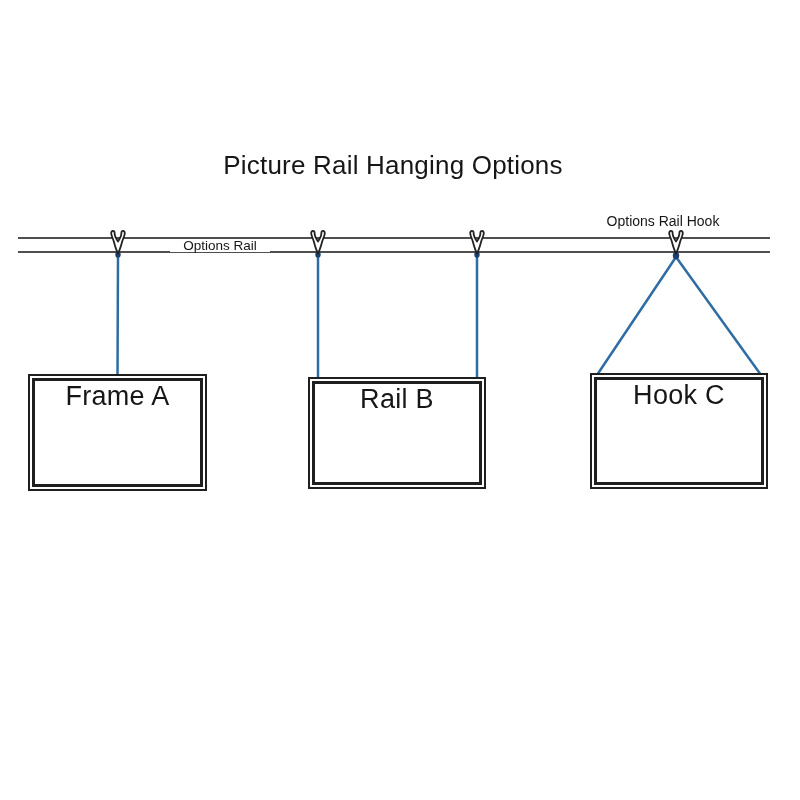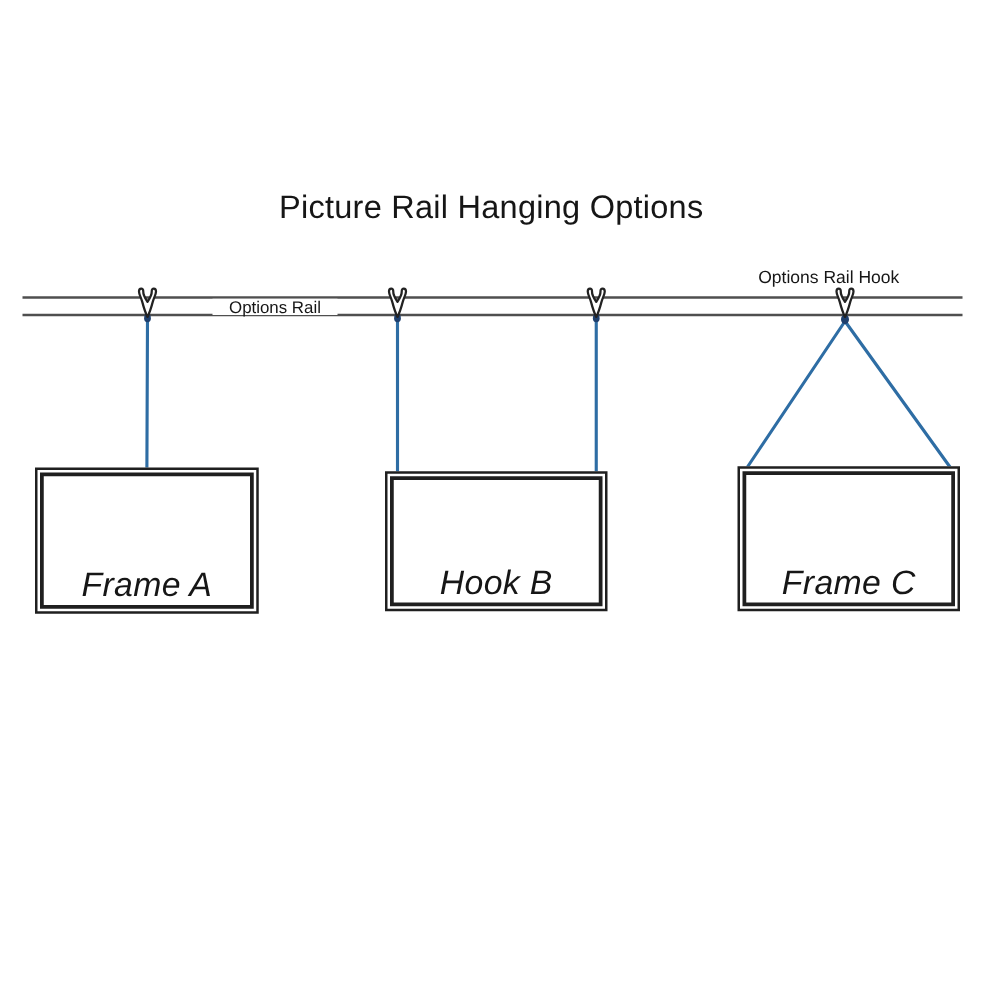--- a/index.html
+++ b/index.html
@@ -31,21 +31,21 @@
     position:absolute;top:214px;left:598px;width:130px;height:14px;
     font-size:14px;line-height:14px;text-align:center;color:var(--text);
   }
   .frame{
     position:absolute;box-sizing:border-box;
     border:2px solid var(--frame_border);padding:2px;background:var(--background);
   }
   .frame-inner{
     box-sizing:border-box;width:100%;height:100%;
     border:3px solid var(--frame_border);background:var(--background);
-    display:flex;align-items:flex-end;justify-content:center;font-style:italic;
+    display:flex;align-items:flex-start;justify-content:center;
   }
   .frame-label{font-size:27px;color:var(--text);letter-spacing:.3px;}
   .frame-a{left:28px;top:374px;width:179px;height:117px;}
   .frame-b{left:308px;top:377px;width:178px;height:112px;}
   .frame-c{left:590px;top:373px;width:178px;height:116px;}
 </style>
 </head>
 <body>
 
 <div class="canvas">
@@ -97,23 +97,23 @@
   <div class="hook-label">Options Rail Hook</div>
 
   <div class="frame frame-a">
     <div class="frame-inner">
       <span class="frame-label">Frame A</span>
     </div>
   </div>
 
   <div class="frame frame-b">
     <div class="frame-inner">
-      <span class="frame-label">Hook B</span>
+      <span class="frame-label">Rail B</span>
     </div>
   </div>
 
   <div class="frame frame-c">
     <div class="frame-inner">
-      <span class="frame-label">Frame C</span>
+      <span class="frame-label">Hook C</span>
     </div>
   </div>
 
 </div>
 
 </body></html>

